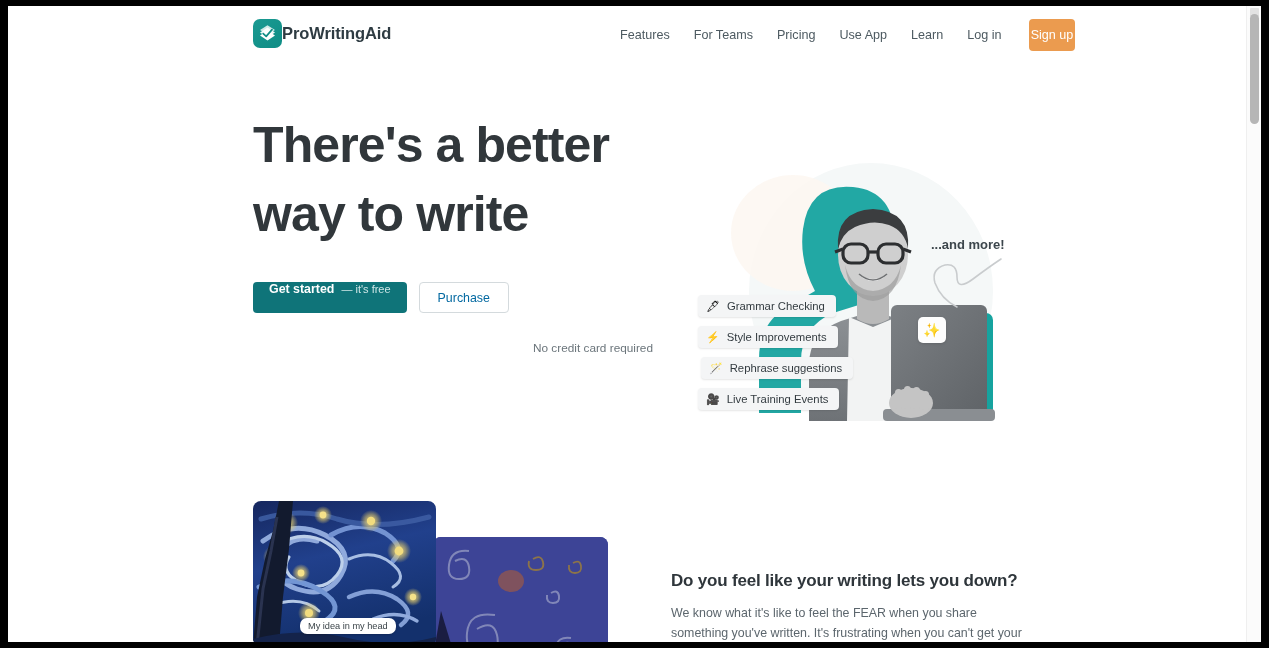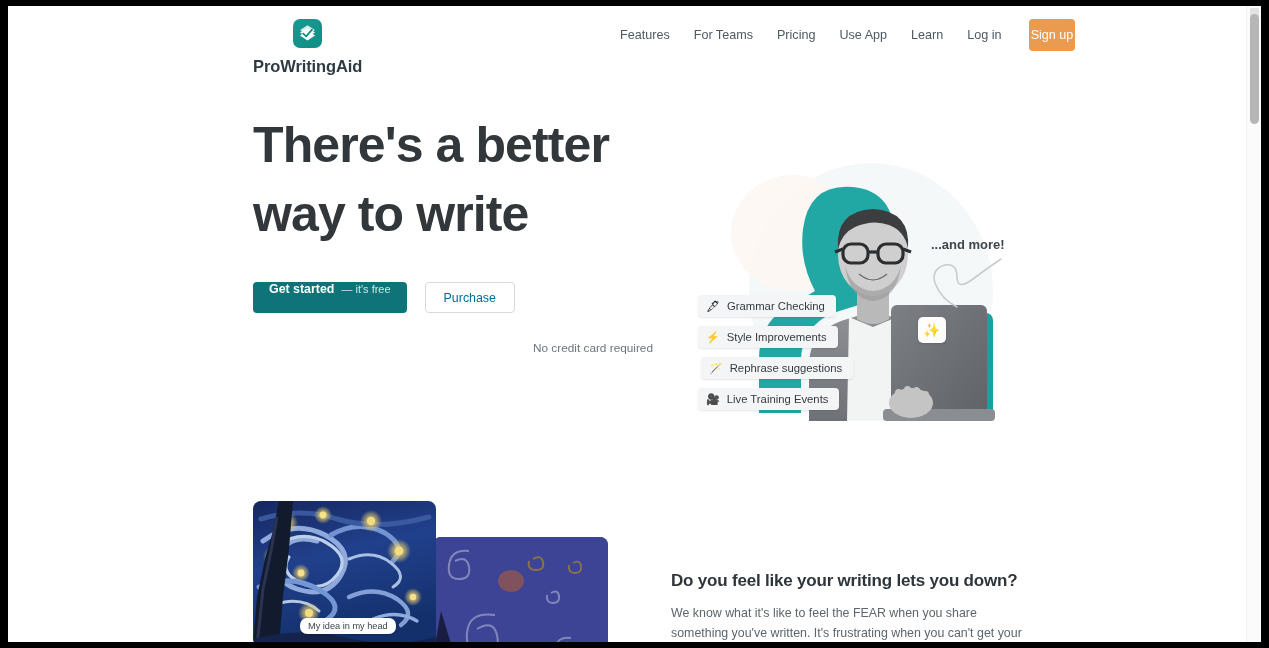--- a/index.html
+++ b/index.html
@@ -65,23 +65,21 @@
     height: 57px;
     background: #ffffff;
   }
 
   #brand {
     position: absolute;
     left: 245px;
     top: 13px;
     display: flex;
     align-items: center;
-    gap: 9px;
     text-decoration: none;
-    flex-direction: column;
   }
   #brand-logo-icon {
     width: 29px; height: 29px;
     border-radius: 7px;
     background: linear-gradient(145deg, #1a9a92 0%, #0f8d85 100%);
     display: flex; align-items: center; justify-content: center;
   }
   #brand-logo-icon svg { display: block; }
   #brand-name {
     font-size: 16.5px;
@@ -145,21 +143,21 @@
     margin-top: 20px;
     font-size: 14.6px;
     line-height: 23px;
     color: #5c666d;
     width: 330px;
   }
   #hero-cta-row {
     margin-top: 33px;
     display: flex;
     align-items: flex-end;
-    gap: 18px;
+    gap: 12px;
   }
   #get-started-button {
     background: #0f7479;
     border: none;
     border-radius: 4px;
     height: 31px;
     padding: 0 16px;
     display: flex;
     align-items: baseline;
     gap: 7px;

